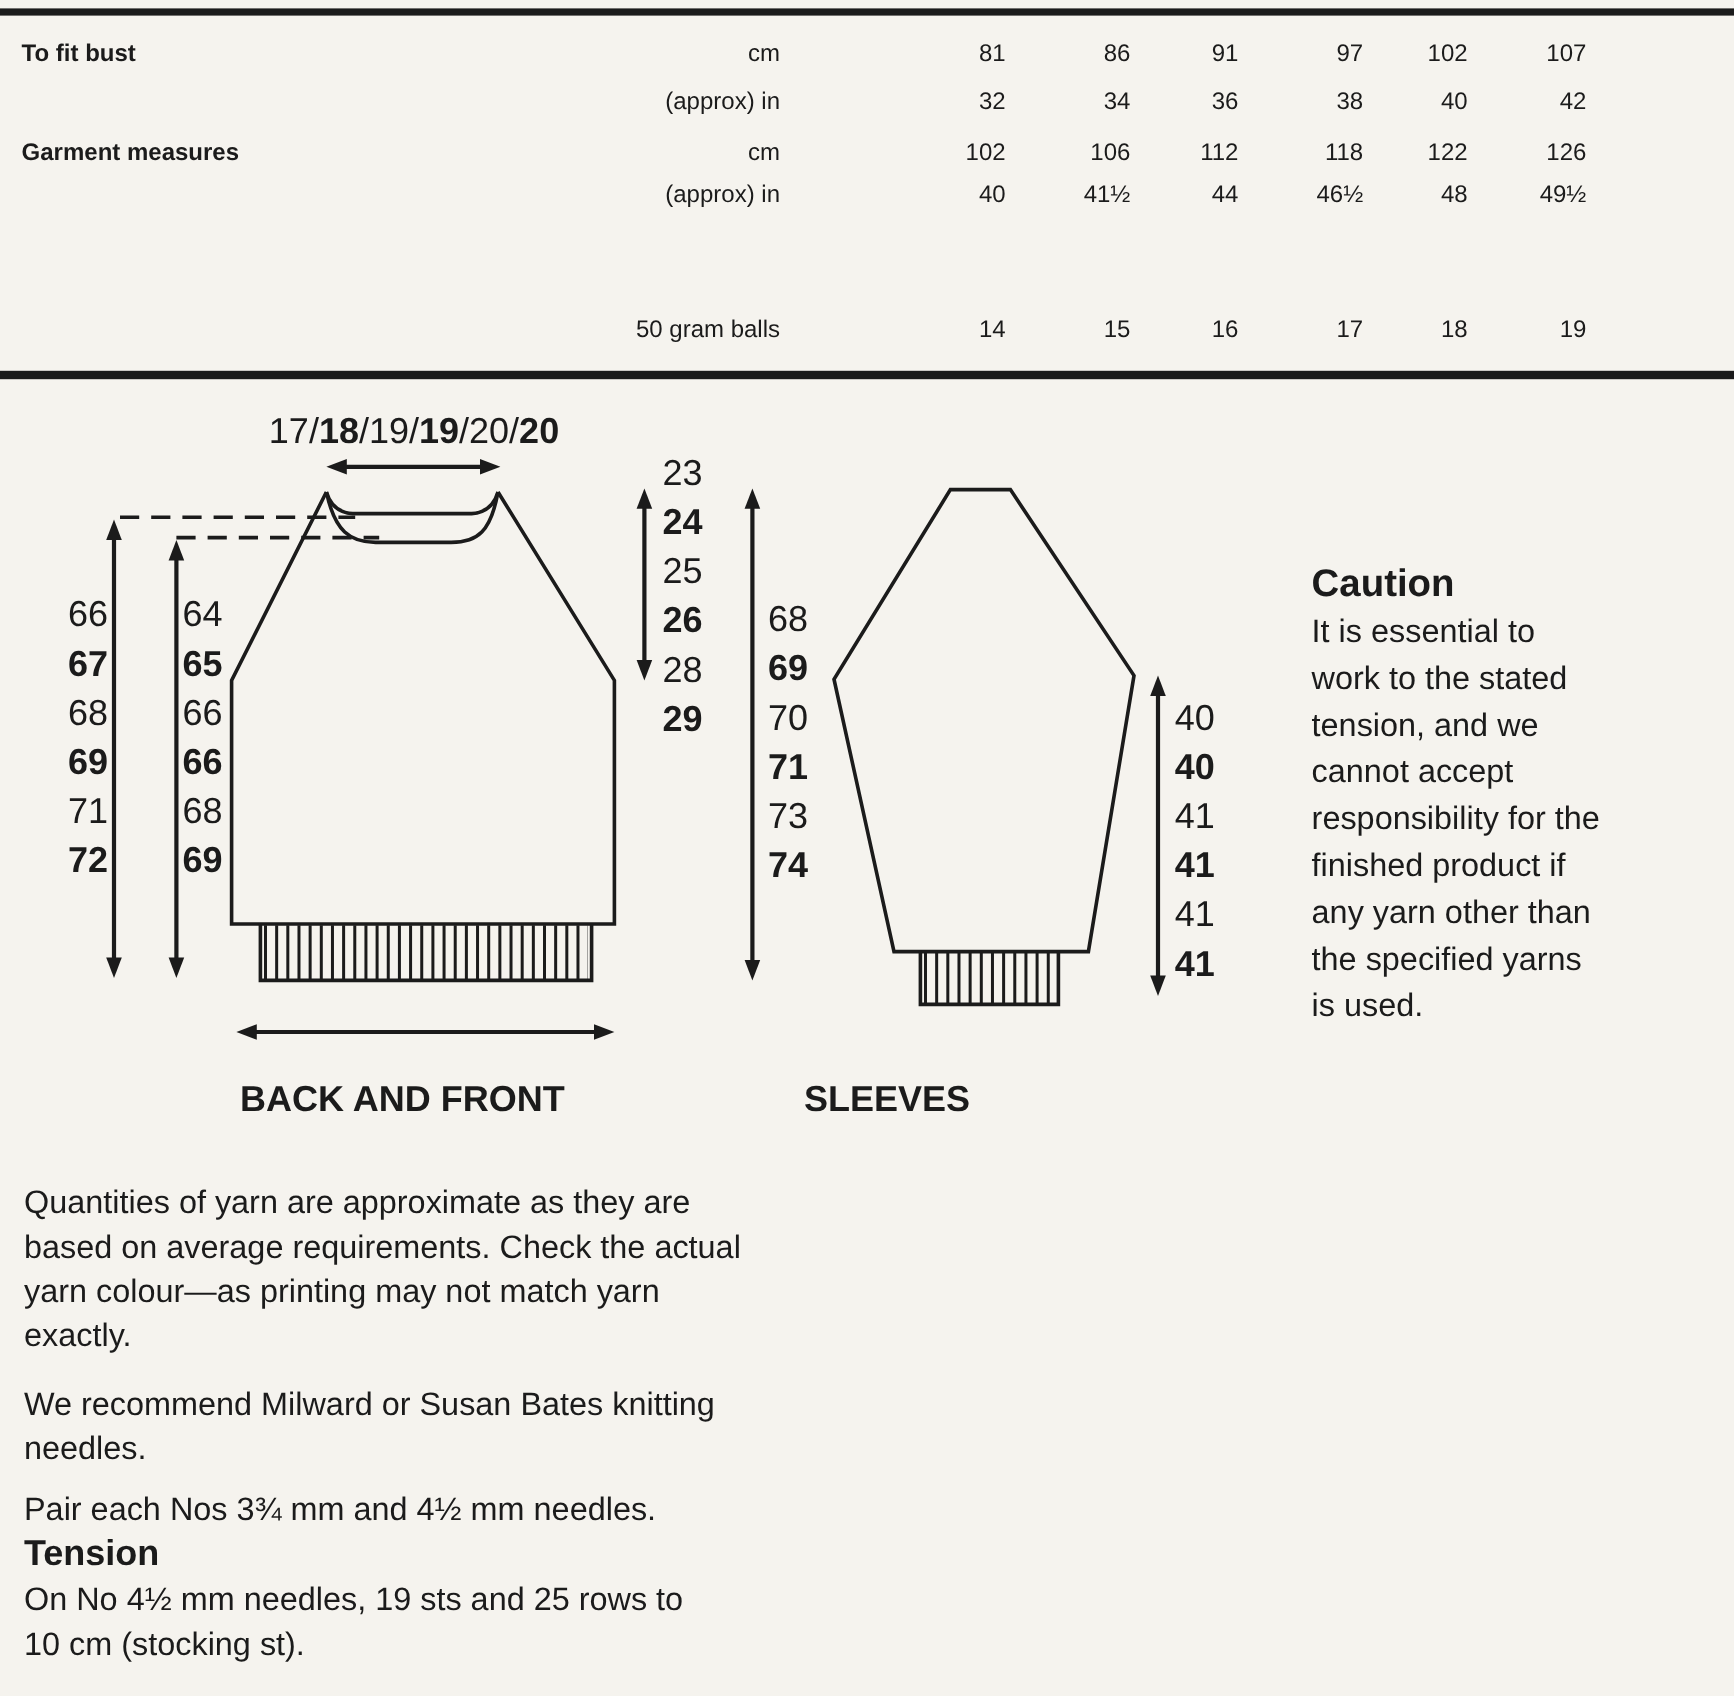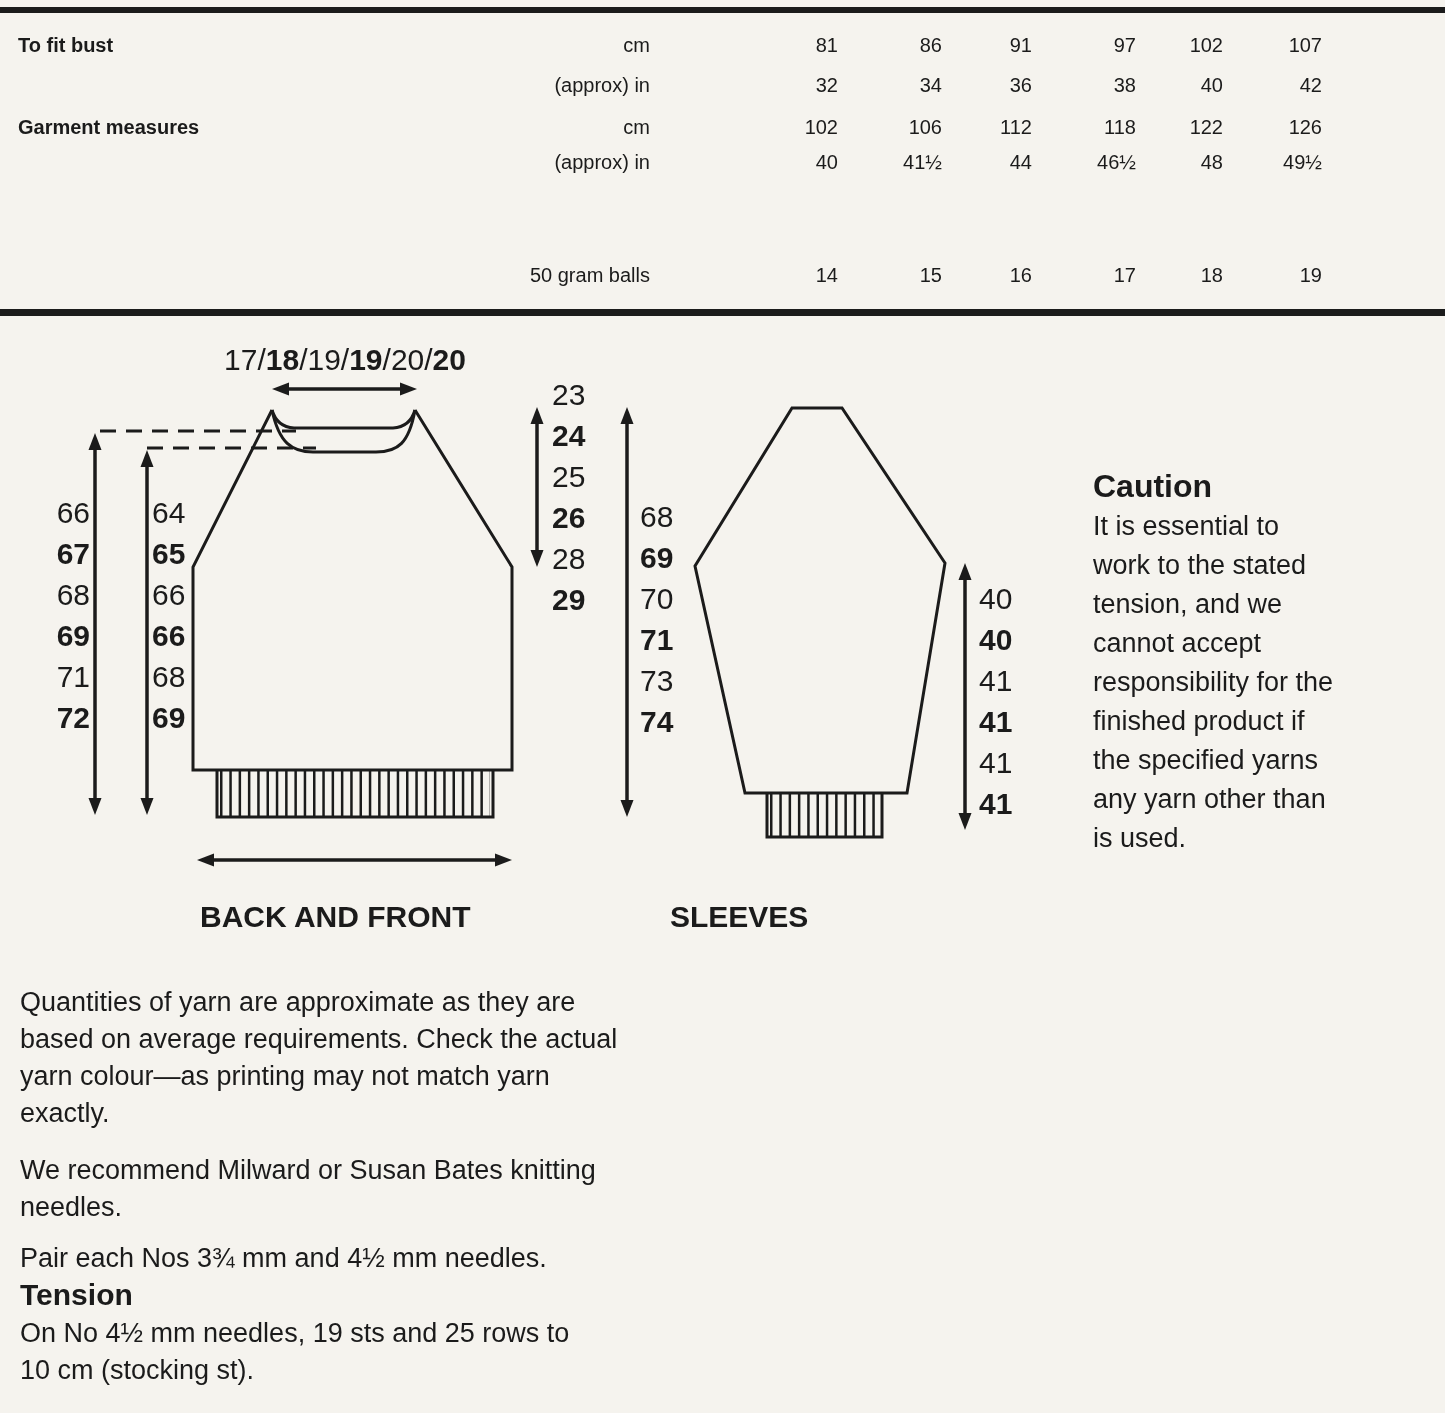--- a/index.html
+++ b/index.html
@@ -216,22 +216,22 @@
   <div class="dcaption sl-caption">SLEEVES</div>
 
   <div class="caution">
     <div class="caution-title">Caution</div>
     <div class="caution-line">It is essential to</div>
     <div class="caution-line">work to the stated</div>
     <div class="caution-line">tension, and we</div>
     <div class="caution-line">cannot accept</div>
     <div class="caution-line">responsibility for the</div>
     <div class="caution-line">finished product if</div>
+    <div class="caution-line">any yarn other than</div>
     <div class="caution-line">the specified yarns</div>
-    <div class="caution-line">any yarn other than</div>
     <div class="caution-line">is used.</div>
   </div>
 
   <div class="npara p1">
     <div>Quantities of yarn are approximate as they are</div>
     <div>based on average requirements. Check the actual</div>
     <div>yarn colour—as printing may not match yarn</div>
     <div>exactly.</div>
   </div>
   <div class="npara p2">

